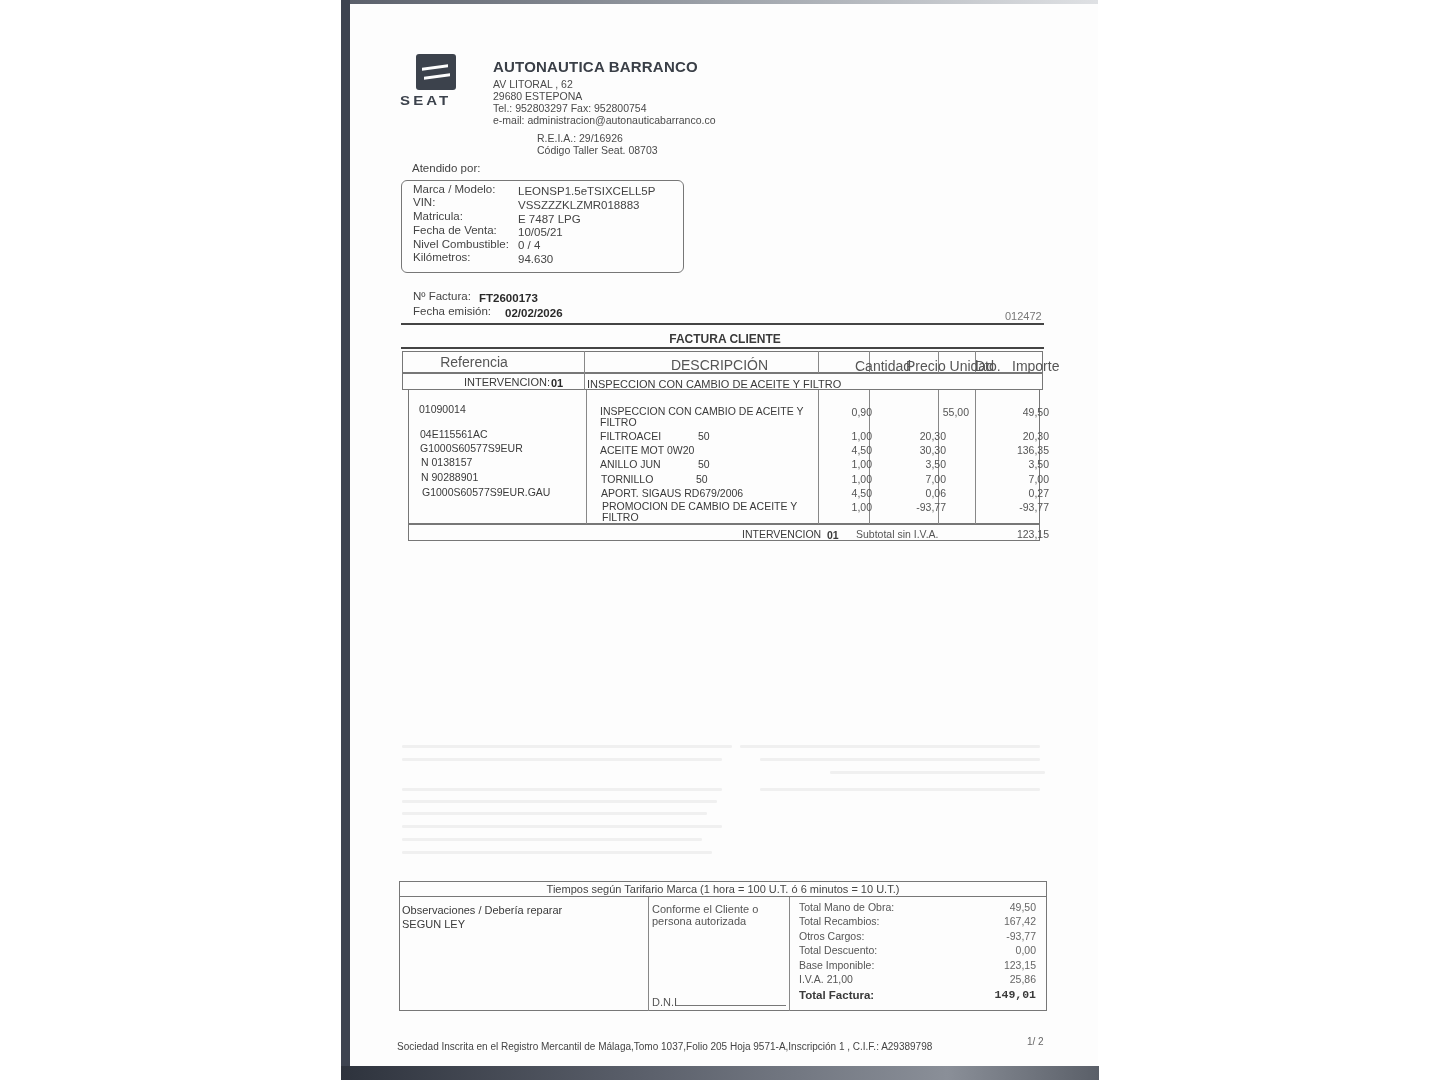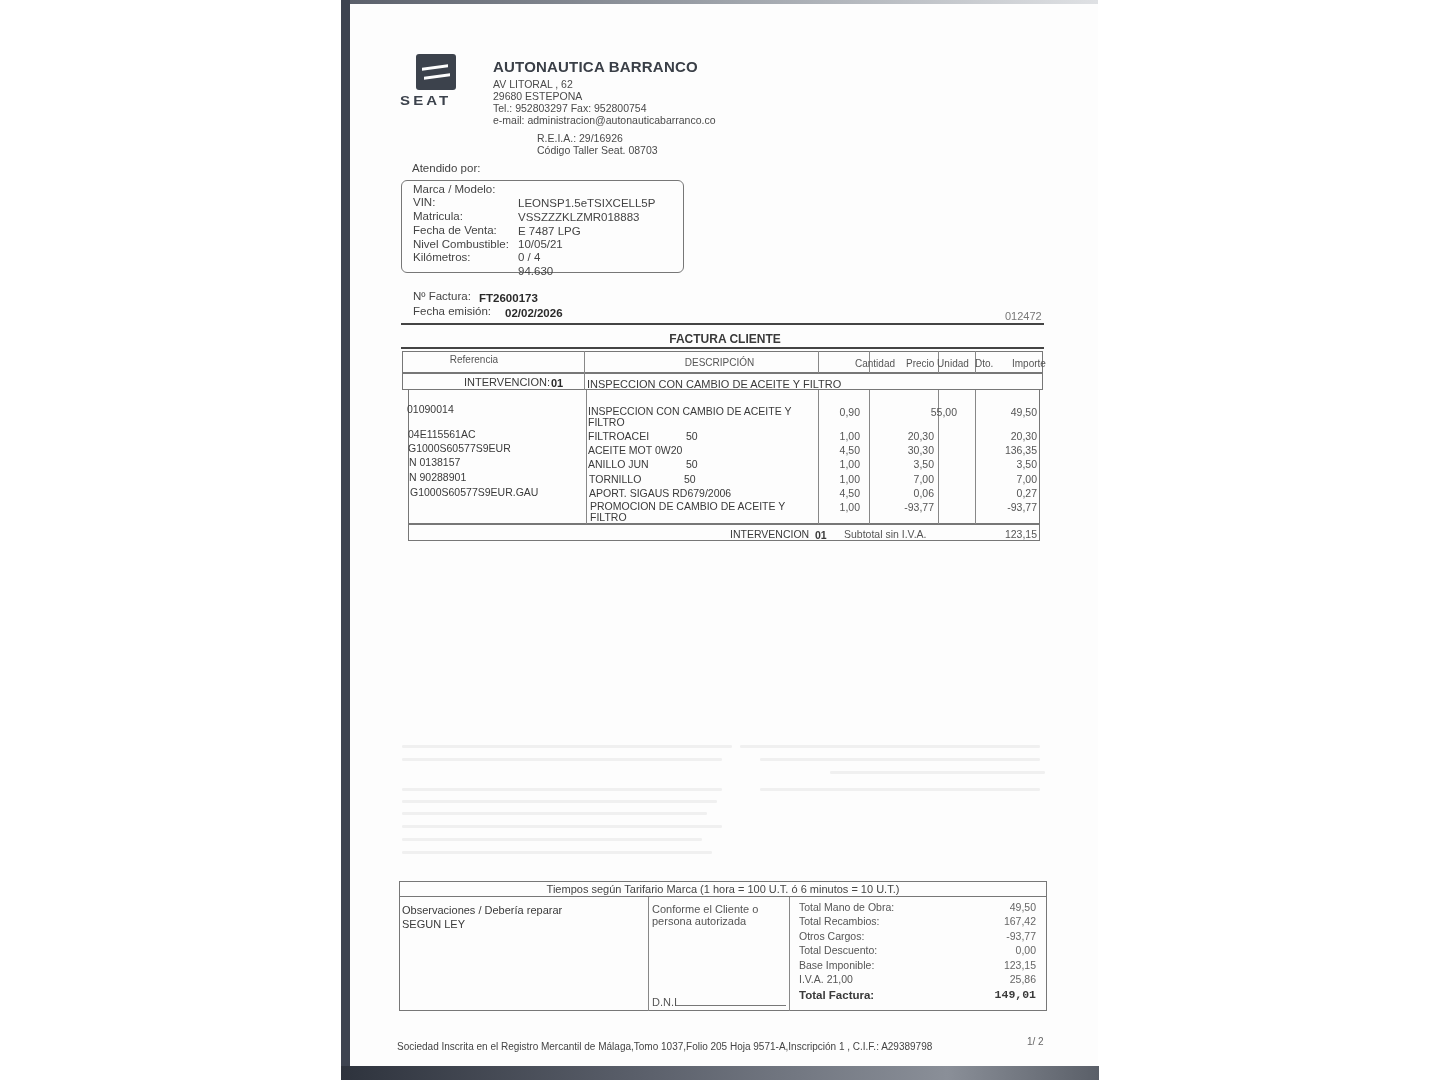--- a/index.html
+++ b/index.html
@@ -20,29 +20,29 @@
     
     .logo-mark { position: absolute; left: 416px; top: 54px; width: 40px; height: 36px; background: #3c424c; border-radius: 3px; }
     .logo-mark .cut { position: absolute; height: 3px; background: #fdfdfd; }
     .logo-word { position: absolute; left: 400px; top: 94px; font-size: 12px; font-weight: bold; letter-spacing: 2.5px; color: #3c424c; transform: scaleX(1.25); transform-origin: left; }
 
     .company-name { left: 493px; top: 58px; font-size: 15px; font-weight: bold; color: #3a3f47; letter-spacing: 0.2px; }
     .company-line { font-size: 10.5px; color: #4a4a4a; line-height: 12px; white-space: nowrap; }
 
     .vehicle-box { position: absolute; left: 401px; top: 180px; width: 283px; height: 93px; border: 1px solid #777; border-radius: 6px; }
     .vrow { position: absolute; left: 11px; font-size: 11.5px; color: #444; white-space: nowrap; }
-    .vval { position: absolute; left: 116px; font-size: 11.5px; color: #444; white-space: nowrap; margin-top: 12px; }
+    .vval { position: absolute; left: 116px; font-size: 11.5px; color: #444; white-space: nowrap; }
 
     .rule-thick { position: absolute; height: 2px; background: #444; }
     .rule { position: absolute; height: 1px; background: #777; }
     .vline { position: absolute; width: 1px; background: #888; }
 
     .table-frame { position: absolute; border: 1px solid #777; }
-    .th { position: absolute; font-size: 10px; color: #555; white-space: nowrap; text-align: center; padding-left: 36px; }
-    .cell { position: absolute; font-size: 10.5px; color: #3a3a3a; white-space: nowrap; line-height: 11px; }
+    .th { position: absolute; font-size: 14px; color: #555; white-space: nowrap; text-align: center; padding-left: 36px; }
+    .cell { position: absolute; font-size: 10.5px; color: #3a3a3a; white-space: nowrap; line-height: 11px; margin-left: 12px; }
     .num { text-align: right; color: #555; }
 
     .ghost { position: absolute; height: 3px; background: #f0f0f0; border-radius: 1px; }
 
     .footer-box { position: absolute; left: 399px; top: 881px; width: 648px; height: 130px; border: 1px solid #777; }
     .tot-lbl { position: absolute; left: 799px; font-size: 10.5px; color: #555; white-space: nowrap; }
     .tot-val { position: absolute; right: 404px; font-size: 10.5px; color: #666; white-space: nowrap; text-align: right; }
   </style>
 </head>
 <body>

